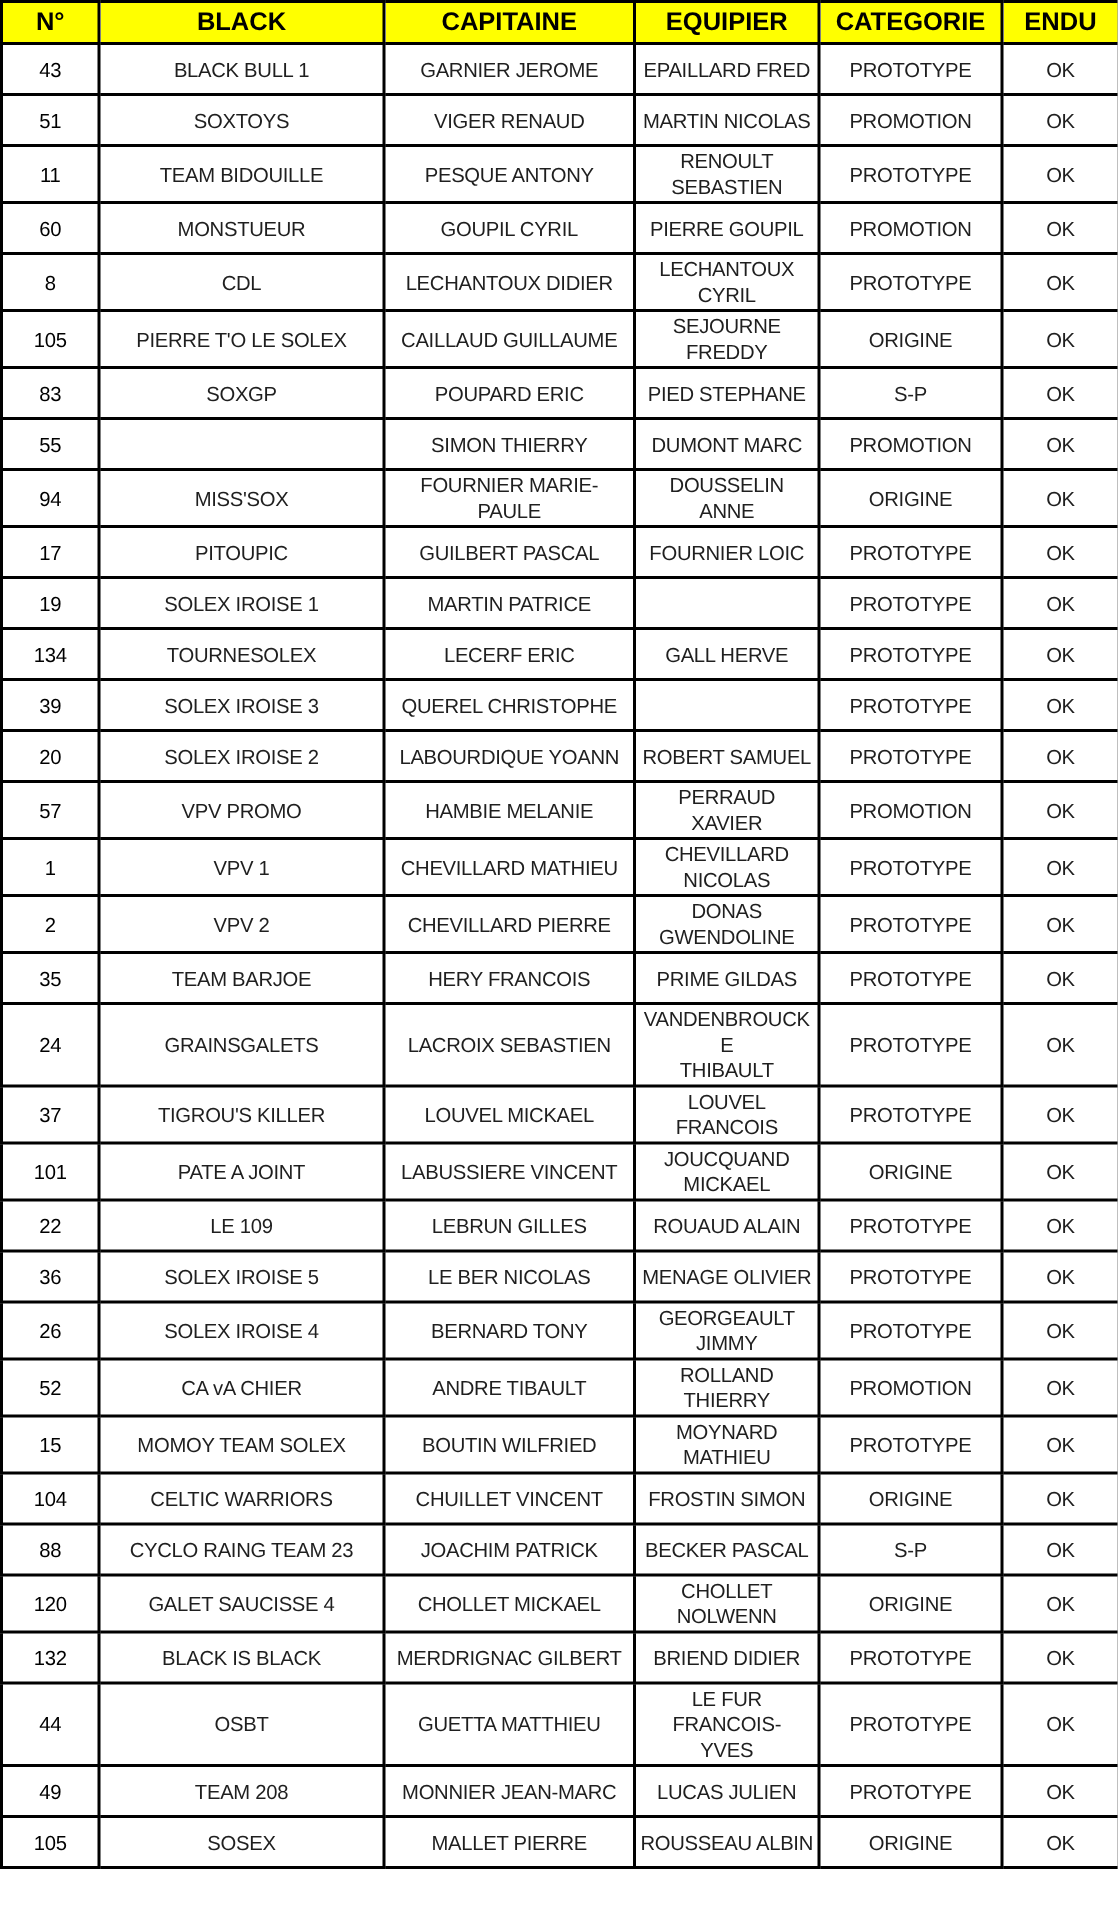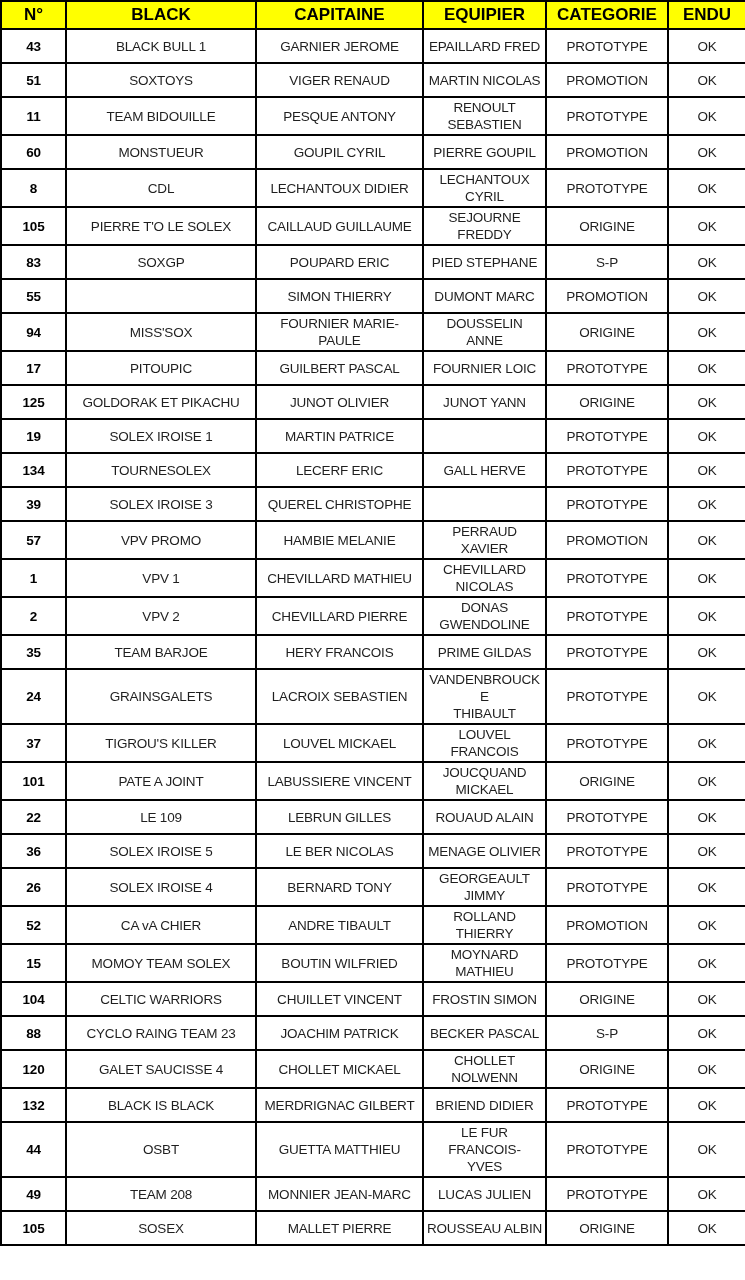--- a/index.html
+++ b/index.html
@@ -32,21 +32,21 @@
   .reg td {
     font-size: 13.5px;
     letter-spacing: -0.2px;
     color: #1f1f1f;
     height: 30px;
     line-height: 17px;
     padding: 1px 3px;
     white-space: pre-line;
   }
   .reg td.num {
-    font-weight: bold;
+    font-weight: normal;
     color: #000000;
   }
 </style>
 </head>
 <body>
 
 <table class="reg">
   <colgroup>
     <col style="width:65px">
     <col style="width:190px">
@@ -143,48 +143,48 @@
       </tr>
       <tr>
         <td class="num">17</td>
         <td>PITOUPIC</td>
         <td>GUILBERT PASCAL</td>
         <td>FOURNIER LOIC</td>
         <td>PROTOTYPE</td>
         <td>OK</td>
       </tr>
       <tr>
-        <td class="num">125</td>
-        <td>GOLDORAK ET PIKACHU</td>
-        <td>JUNOT OLIVIER</td>
-        <td>JUNOT YANN</td>
-        <td>ORIGINE</td>
-        <td>OK</td>
-      </tr>
-      <tr>
         <td class="num">19</td>
         <td>SOLEX IROISE 1</td>
         <td>MARTIN PATRICE</td>
         <td></td>
         <td>PROTOTYPE</td>
         <td>OK</td>
       </tr>
       <tr>
         <td class="num">134</td>
         <td>TOURNESOLEX</td>
         <td>LECERF ERIC</td>
         <td>GALL HERVE</td>
         <td>PROTOTYPE</td>
         <td>OK</td>
       </tr>
       <tr>
         <td class="num">39</td>
         <td>SOLEX IROISE 3</td>
         <td>QUEREL CHRISTOPHE</td>
         <td></td>
+        <td>PROTOTYPE</td>
+        <td>OK</td>
+      </tr>
+      <tr>
+        <td class="num">20</td>
+        <td>SOLEX IROISE 2</td>
+        <td>LABOURDIQUE YOANN</td>
+        <td>ROBERT SAMUEL</td>
         <td>PROTOTYPE</td>
         <td>OK</td>
       </tr>
       <tr>
         <td class="num">57</td>
         <td>VPV PROMO</td>
         <td>HAMBIE MELANIE</td>
         <td>PERRAUD XAVIER</td>
         <td>PROMOTION</td>
         <td>OK</td>

